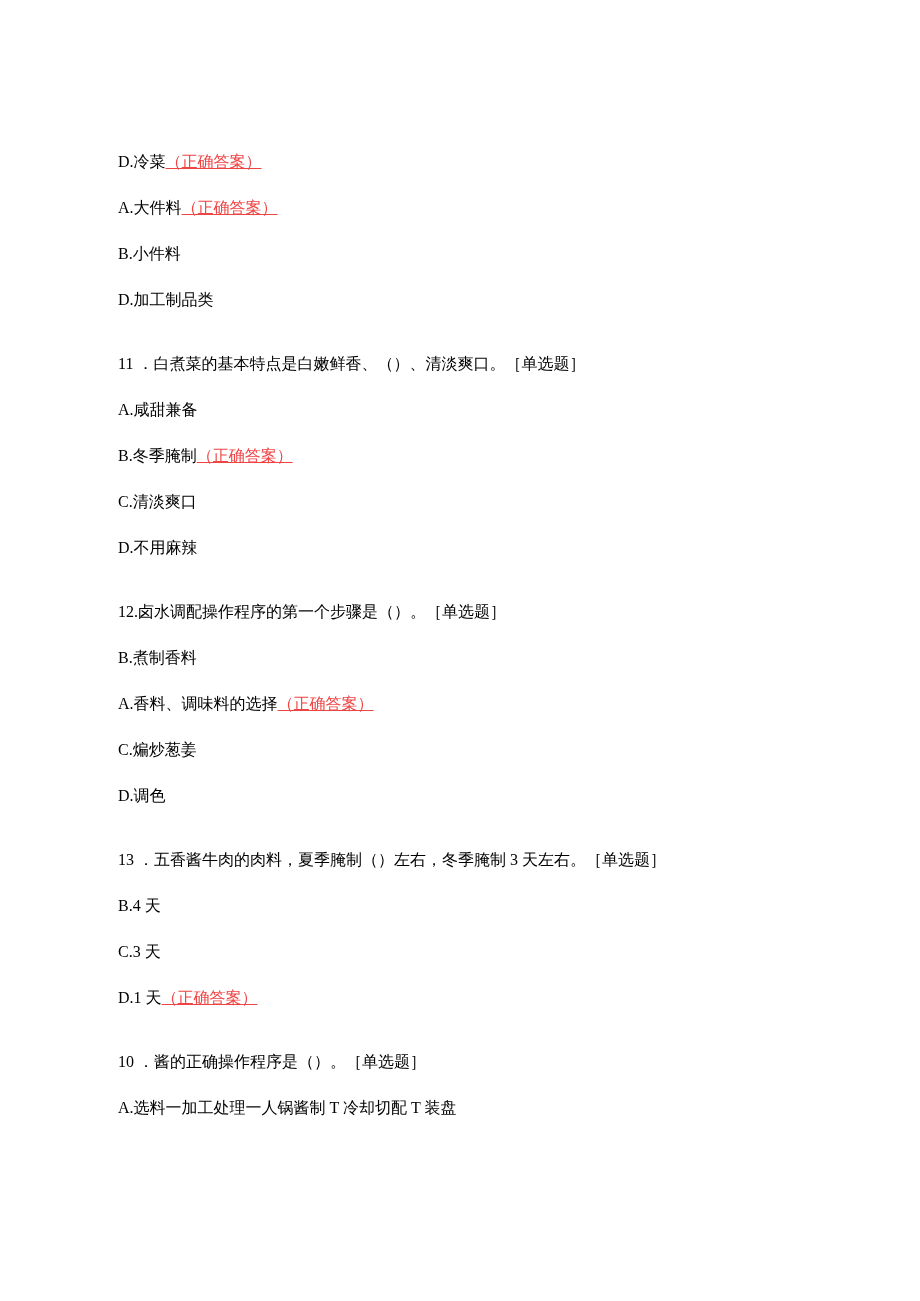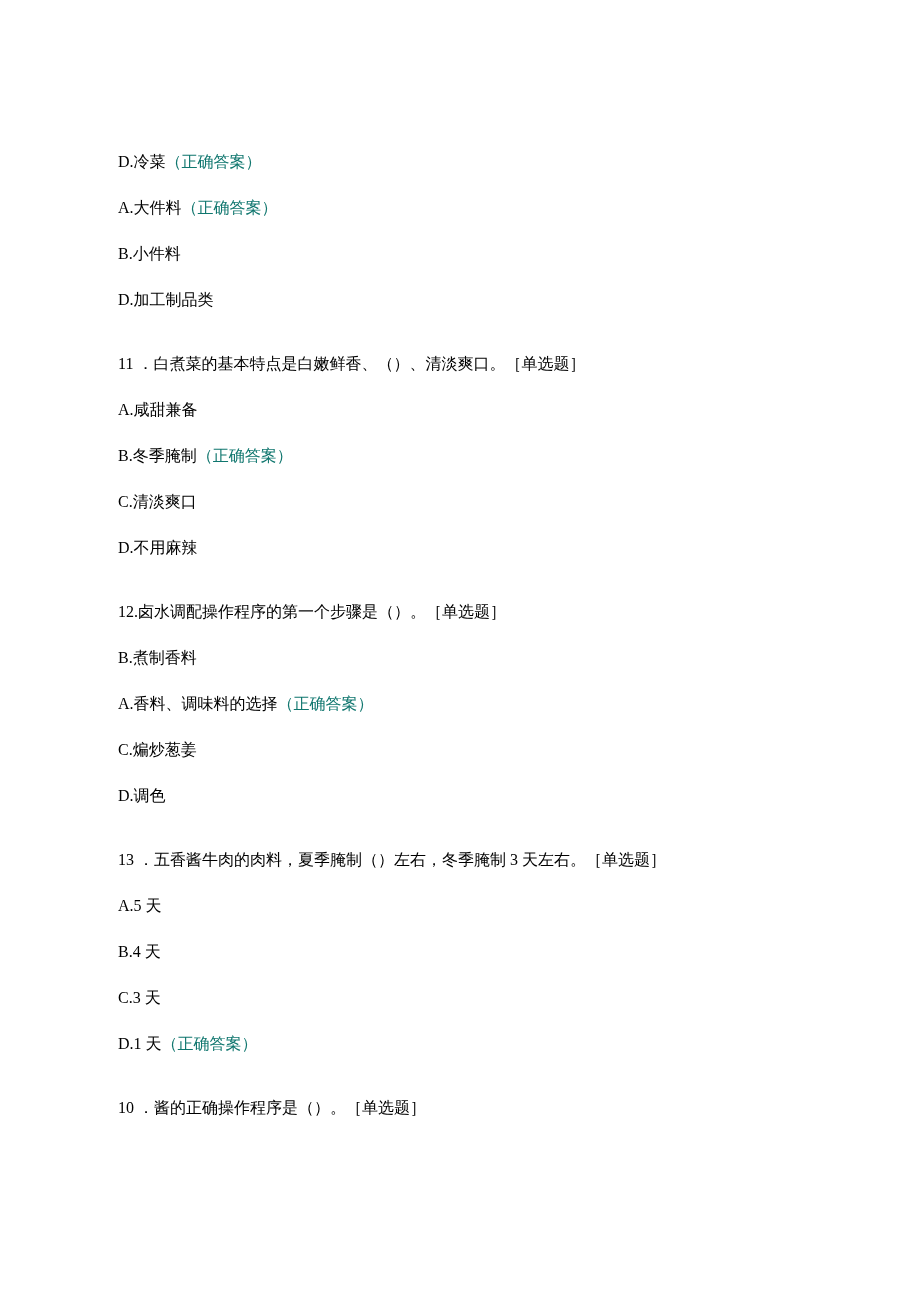--- a/index.html
+++ b/index.html
@@ -17,21 +17,22 @@
     padding: 150px 118px 100px 118px;
     box-sizing: border-box;
   }
   .line {
     margin-bottom: 22px;
   }
   .gap {
     height: 18px;
   }
   .correct {
-    color: #0f766e;
+    color: #ef4444;
+    text-decoration: underline;
   }
   .latin {
     font-family: Liberation Serif, serif;
   }
 </style>
 </head>
 <body>
 
 <div class="page">
 
@@ -61,24 +62,24 @@
   <div class="line latin">B.煮制香料</div>
   <div class="line">
     <span class="latin">A.香料、调味料的选择</span><span class="correct">（正确答案）</span>
   </div>
   <div class="line latin">C.煸炒葱姜</div>
   <div class="line latin">D.调色</div>
 
   <div class="gap"></div>
 
   <div class="line">13 ．五香酱牛肉的肉料，夏季腌制（）左右，冬季腌制 3 天左右。［单选题］</div>
-  <div class="line latin">A.5 天</div>
   <div class="line latin">B.4 天</div>
   <div class="line latin">C.3 天</div>
   <div class="line">
     <span class="latin">D.1 天</span><span class="correct">（正确答案）</span>
   </div>
 
   <div class="gap"></div>
 
   <div class="line">10 ．酱的正确操作程序是（）。［单选题］</div>
+  <div class="line latin">A.选料一加工处理一人锅酱制 T 冷却切配 T 装盘</div>
 
 </div>
 
 </body></html>

